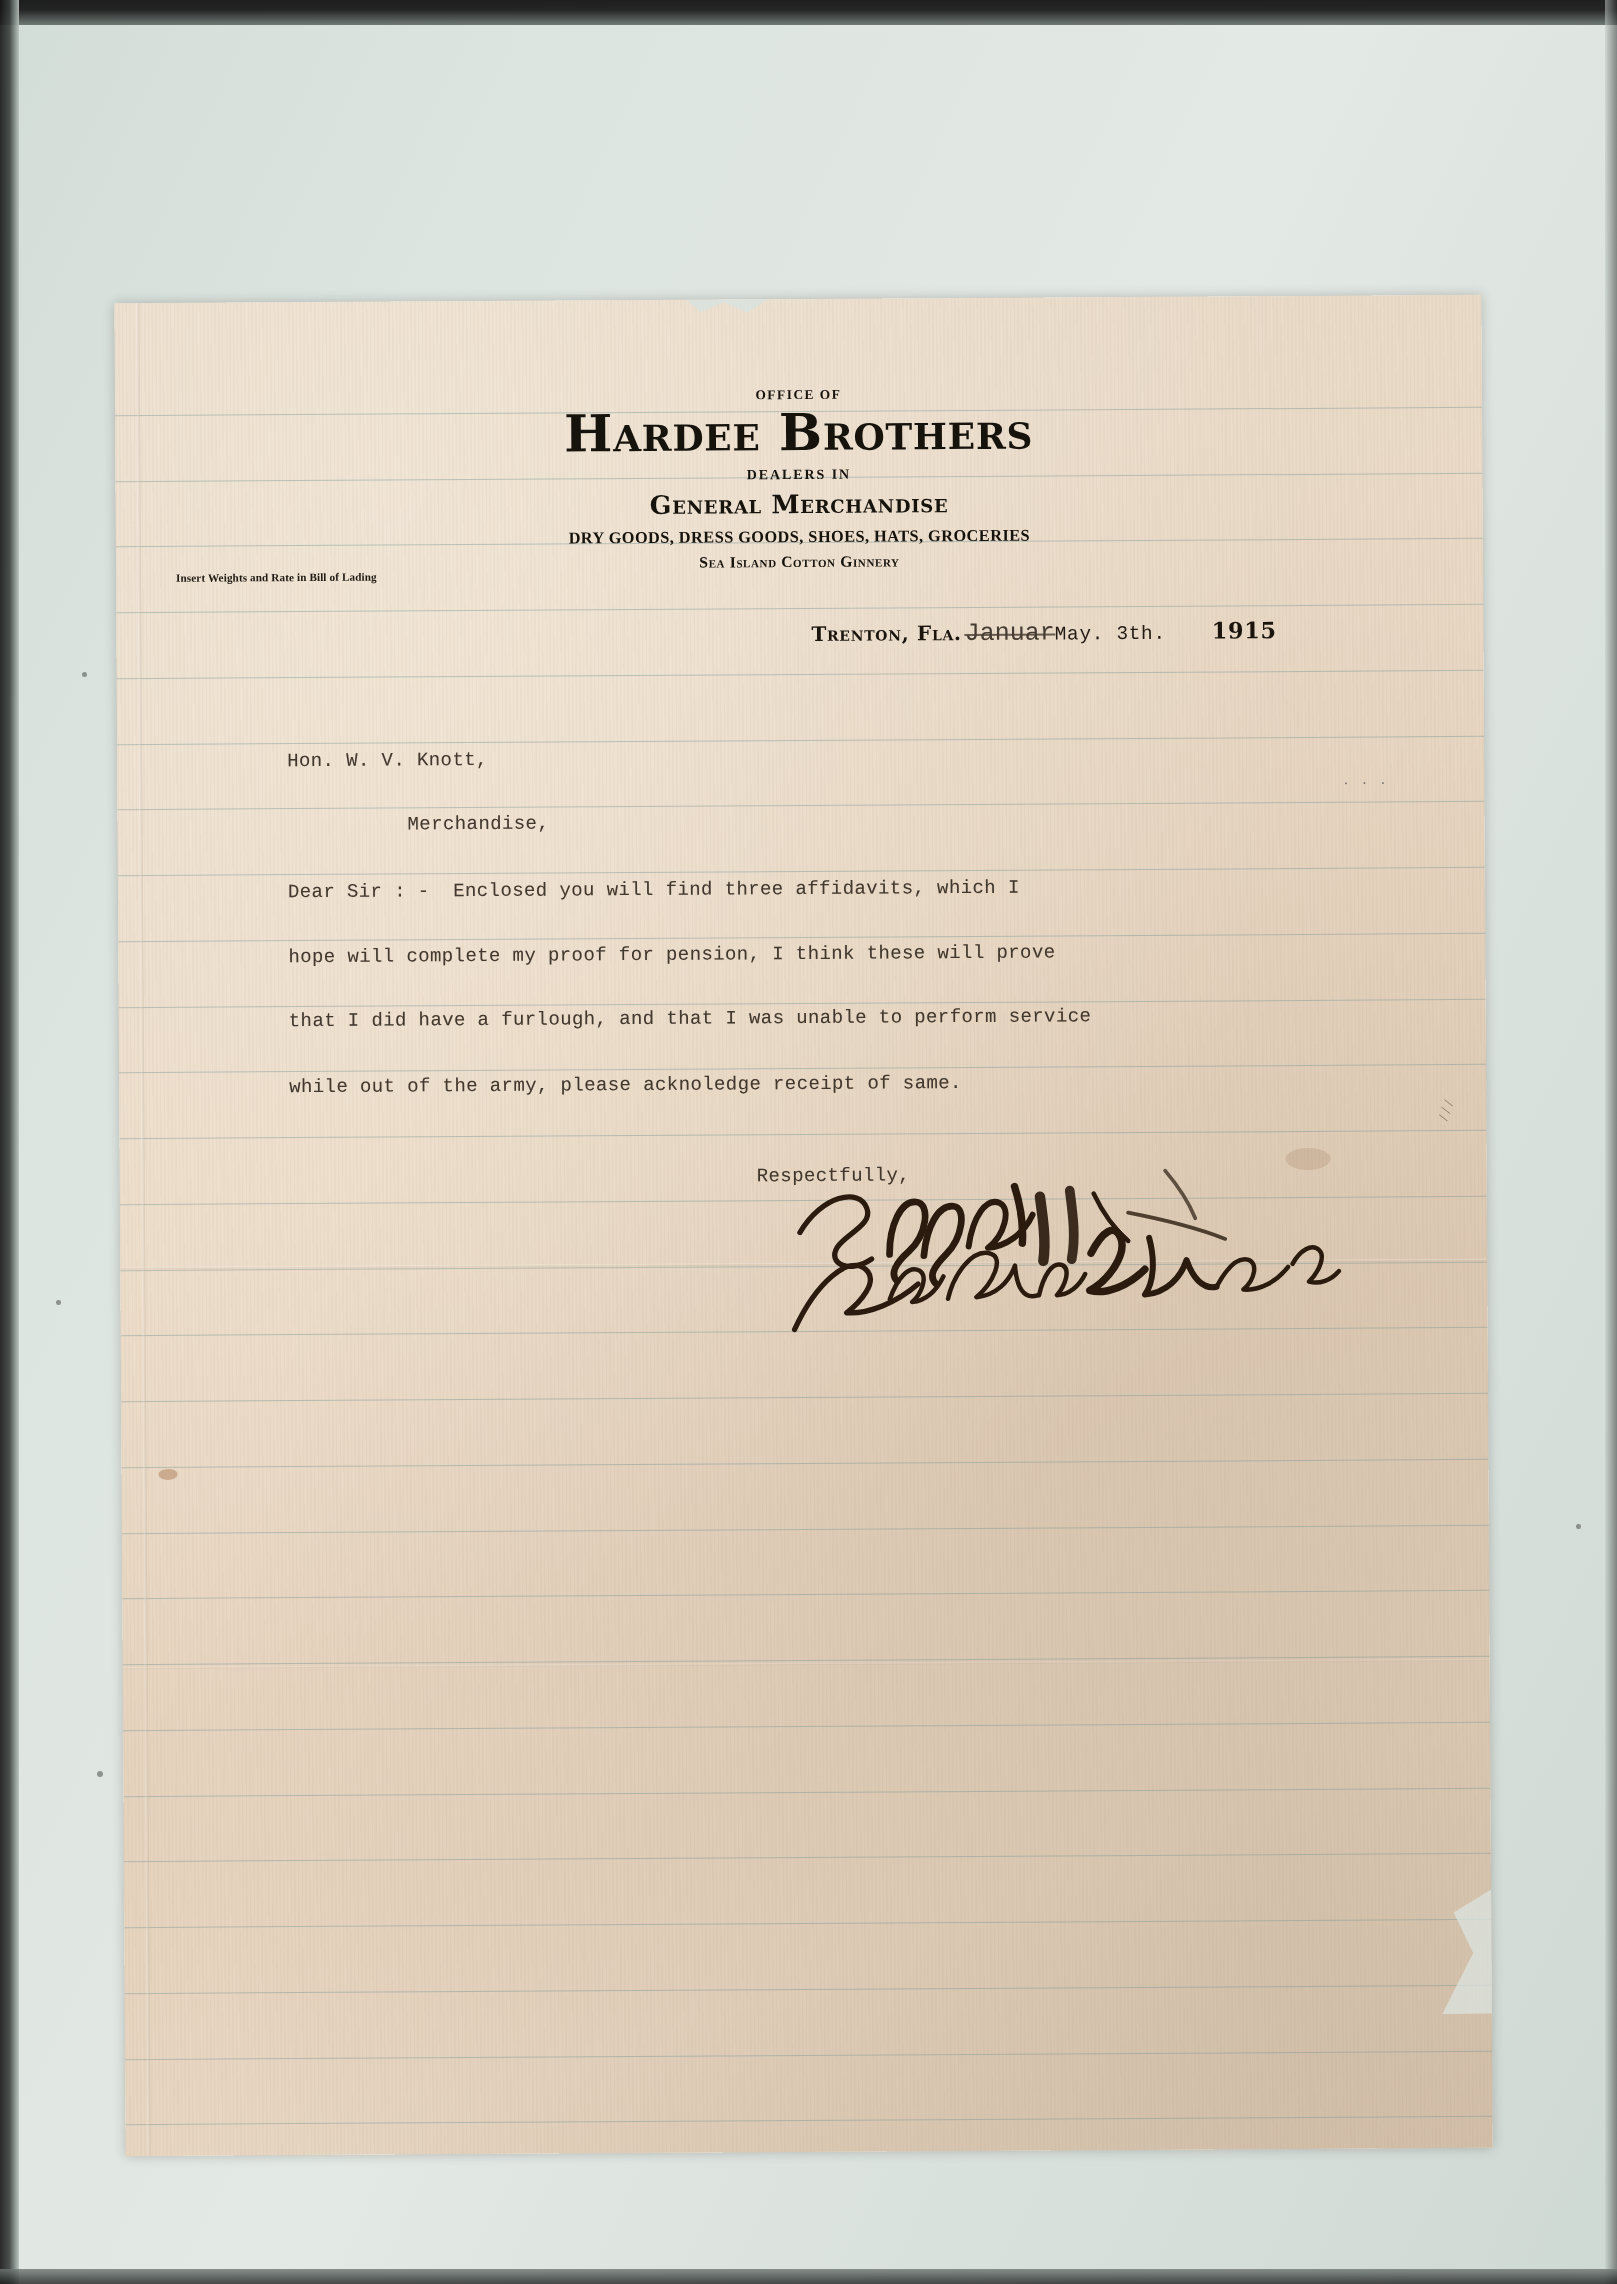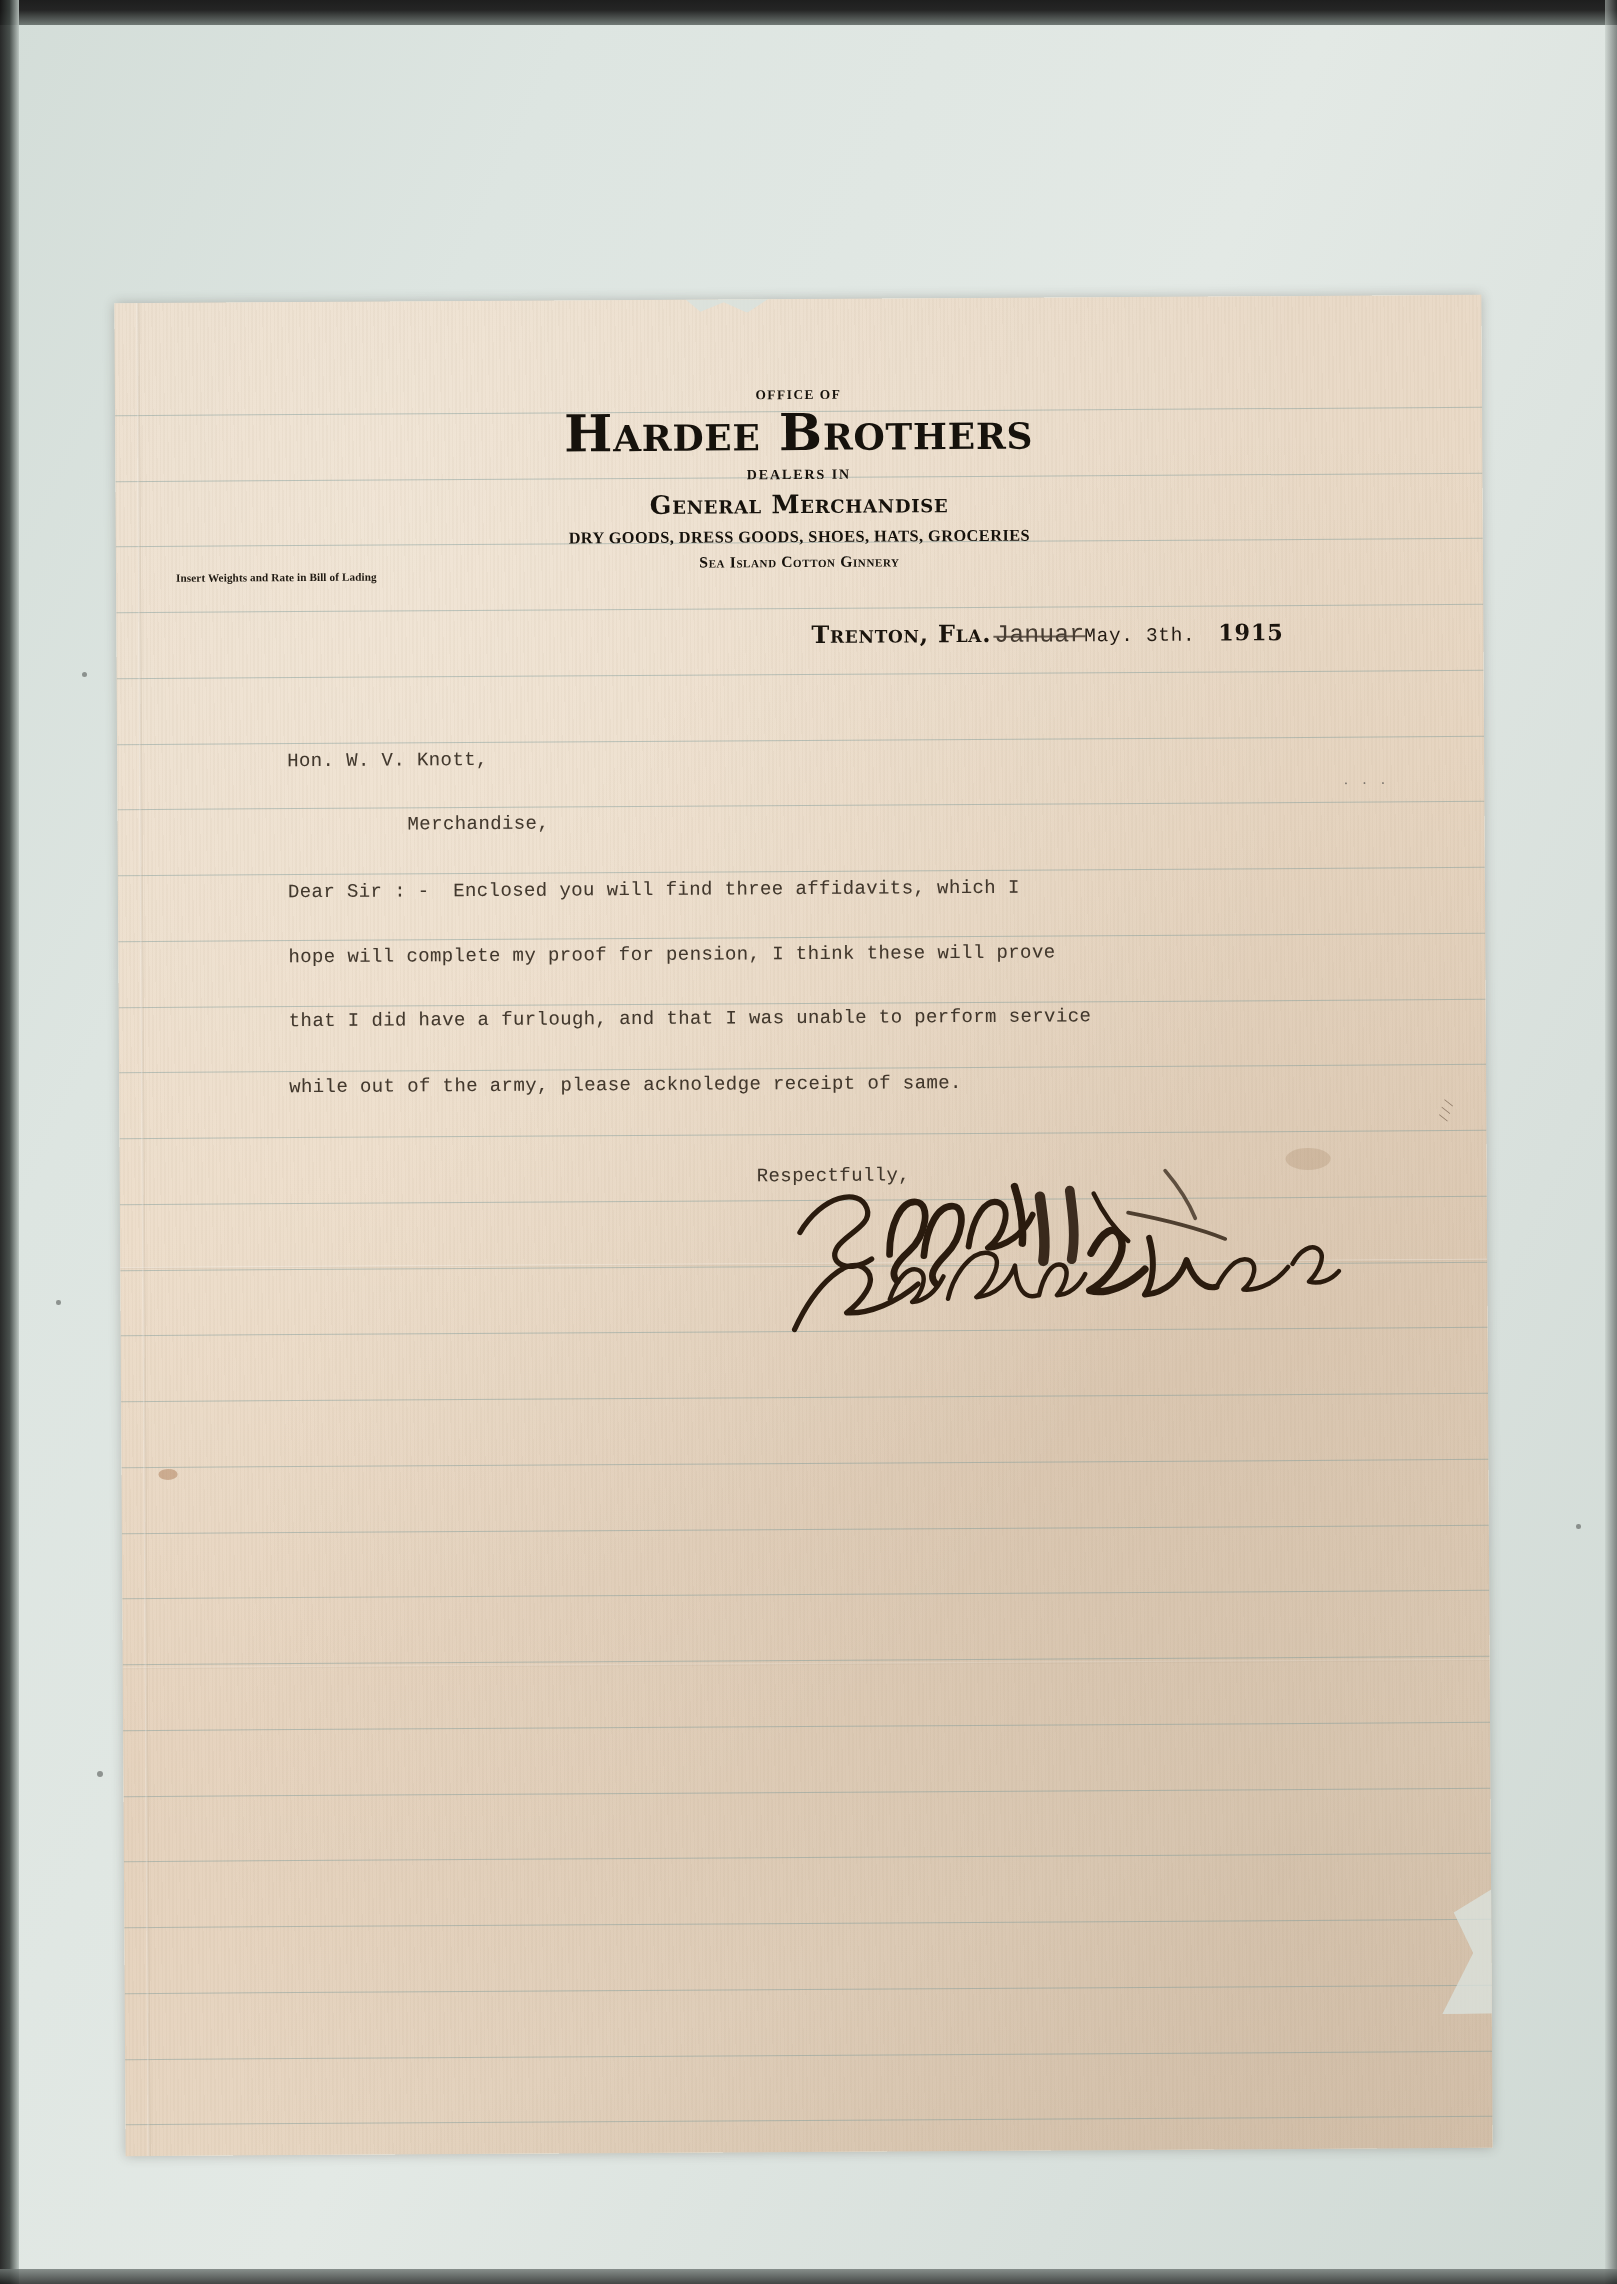--- a/index.html
+++ b/index.html
@@ -196,21 +196,21 @@
 
   
   .dateline {
     position: absolute;
     left: 695px;
     top: 321px;
     color: #1a140d;
     white-space: nowrap;
   }
   .dl-city {
-    font-size: 24px;
+    font-size: 20px;
     font-weight: 700;
     letter-spacing: 0.7px;
     font-variant: small-caps;
     font-family: "DejaVu Serif", serif;
   }
   .dl-struck {
     font-family: "Liberation Mono", monospace;
     font-size: 25px;
     position: relative;
     color: #2a2118;
@@ -227,21 +227,21 @@
   .dl-typed {
     font-family: "Liberation Mono", monospace;
     font-size: 19.4px;
     letter-spacing: 0.7px;
     color: #231b13;
   }
   .dl-year {
     font-size: 22.4px;
     font-weight: 700;
     font-family: "DejaVu Serif", serif;
-    margin-left: 20px;
+    margin-left: 43px;
     letter-spacing: 0.7px;
   }
 
   
   .typed {
     position: absolute;
     font-family: "Liberation Mono", monospace;
     color: #2b2218;
     font-size: 19px;
     letter-spacing: 0.4px;

